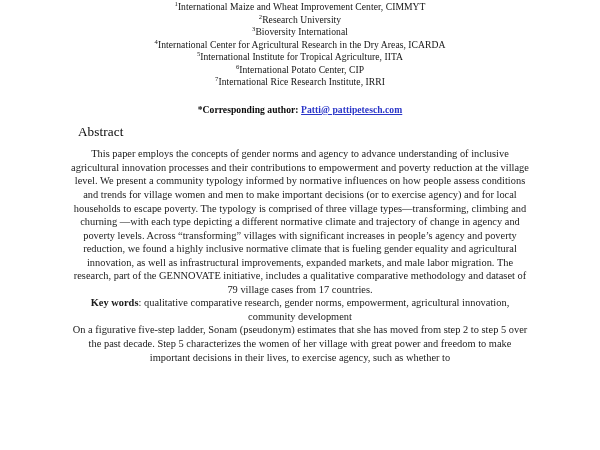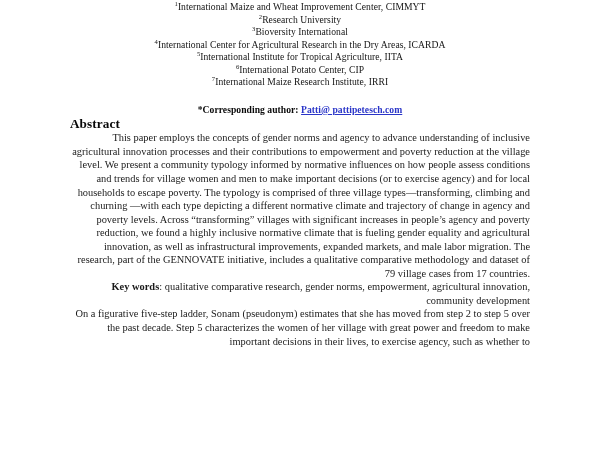--- a/index.html
+++ b/index.html
@@ -53,36 +53,36 @@
   }
   .corr-email {
     color: #2a35c8;
     text-decoration: underline;
     font-weight: bold;
   }
 
   
   h2.section-head {
     font-size: 13.2px;
-    font-weight: bold;
-    margin: 0;
+    font-weight: normal;
+    margin: 8px;
     padding: 0;
     line-height: 15px;
     letter-spacing: 0.1px;
     color: #080808;
   }
   .head-abstract { margin-top: 19px; }
   .head-intro    { margin-top: 27px; }
 
   
   p.body-par {
     font-size: 10.4px;
     line-height: 13.55px;
     margin: 0;
-    text-align: right;
+    text-align: center;
     color: #1a1a1a;
     letter-spacing: 0.01px;
   }
   .par-abstract { margin-top: 8px; }
   .par-keywords { margin-top: 13.2px; }
   .par-intro    { margin-top: 9px; }
 
   .kw-label {
     font-weight: bold;
   }
@@ -92,21 +92,21 @@
 
 <div class="page">
 
   <div class="affiliations">
     <div class="aff-line"><sup>1</sup><span>International Maize and Wheat Improvement Center, CIMMYT</span></div>
     <div class="aff-line"><sup>2</sup><span>Research University</span></div>
     <div class="aff-line"><sup>3</sup><span>Bioversity International</span></div>
     <div class="aff-line"><sup>4</sup><span>International Center for Agricultural Research in the Dry Areas, ICARDA</span></div>
     <div class="aff-line"><sup>5</sup><span>International Institute for Tropical Agriculture, IITA</span></div>
     <div class="aff-line"><sup>6</sup><span>International Potato Center, CIP</span></div>
-    <div class="aff-line"><sup>7</sup><span>International Maize Research Institute, IRRI</span></div>
+    <div class="aff-line"><sup>7</sup><span>International Rice Research Institute, IRRI</span></div>
 
     <div class="corr-line">
       <span>*Corresponding author:</span>
       <span class="corr-email">Patti@ pattipetesch.com</span>
     </div>
   </div>
 
   <h2 class="section-head head-abstract">Abstract</h2>
 
   <p class="body-par par-abstract">This paper employs the concepts of gender norms and agency to advance understanding of inclusive agricultural innovation processes and their contributions to empowerment and poverty reduction at the village level. We present a community typology informed by normative influences on how people assess conditions and trends for village women and men to make important decisions (or to exercise agency) and for local households to escape poverty. The typology is comprised of three village types—transforming, climbing and churning —with each type depicting a different normative climate and trajectory of change in agency and poverty levels. Across “transforming” villages with significant increases in people’s agency and poverty reduction, we found a highly inclusive normative climate that is fueling gender equality and agricultural innovation, as well as infrastructural improvements, expanded markets, and male labor migration. The research, part of the GENNOVATE initiative, includes a qualitative comparative methodology and dataset of 79 village cases from 17 countries.</p>

